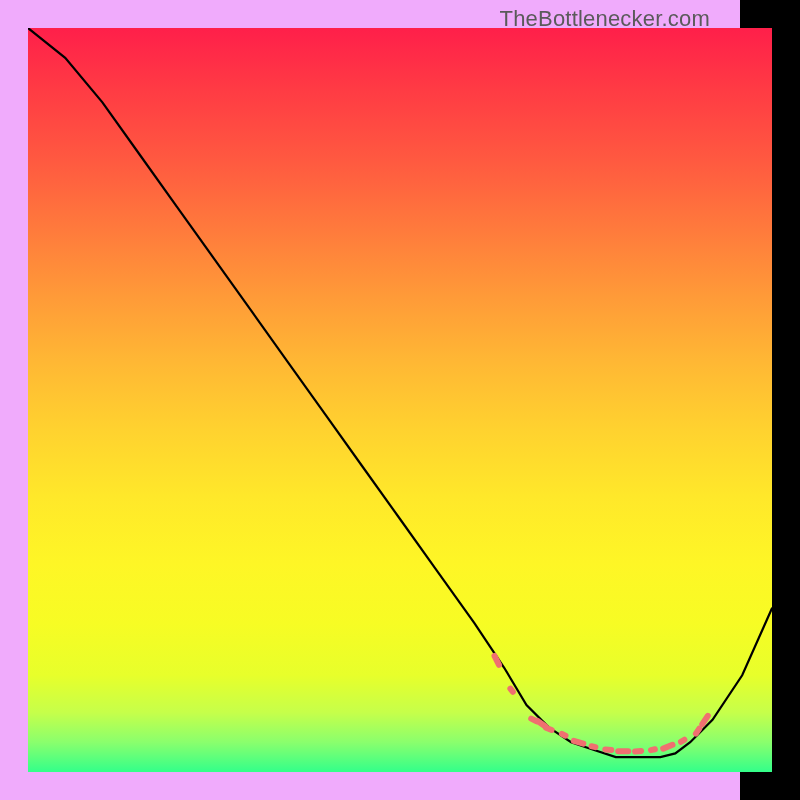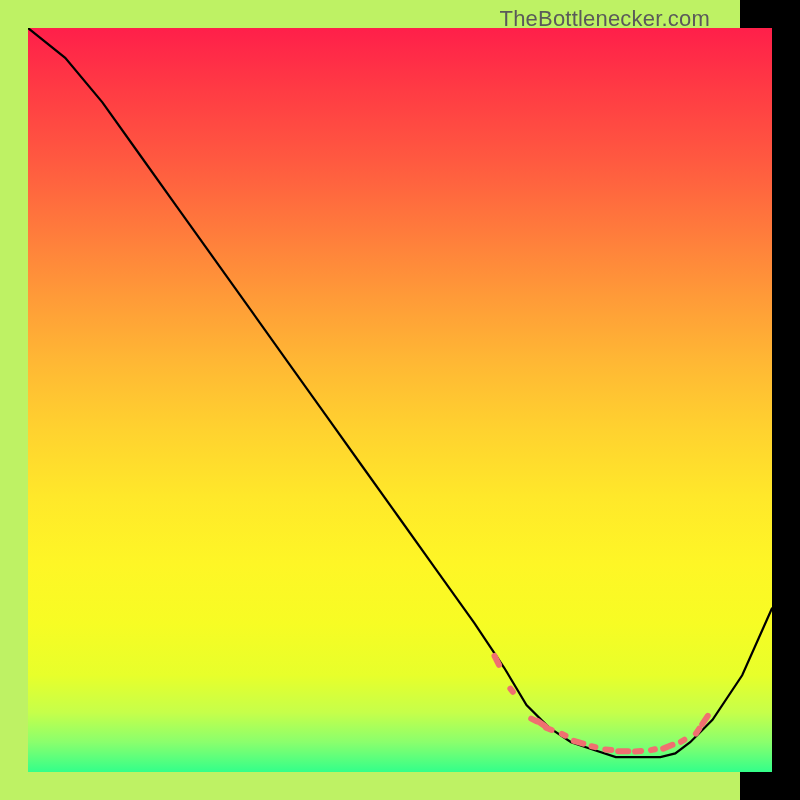--- a/index.html
+++ b/index.html
@@ -8,21 +8,21 @@
     width: 800px;
     height: 800px;
     background: #000;
     overflow: hidden;
     font-family: Arial, Helvetica, sans-serif;
   }
   .frame {
     position: relative;
     width: 740px;
     height: 800px;
-    background: #bef264;
+    background: #f0abfc;
   }
   .plot-area {
     position: absolute;
     left: 28px;
     top: 28px;
     width: 744px;
     height: 744px;
     overflow: hidden;
   }
   .gradient-bg {

